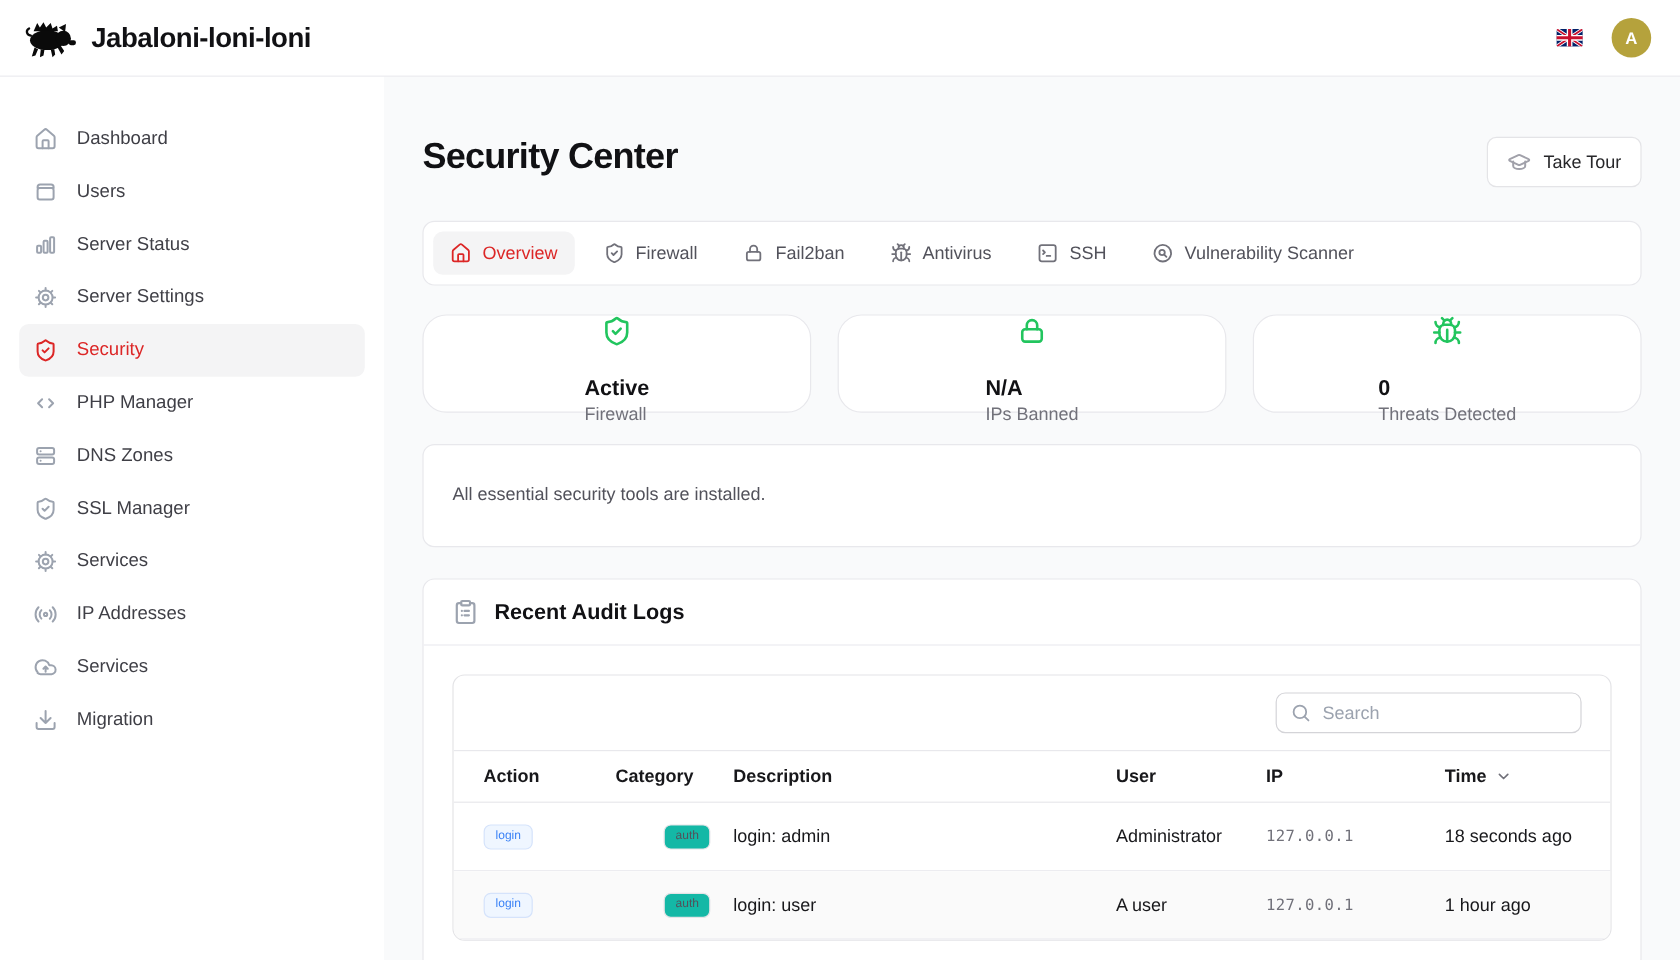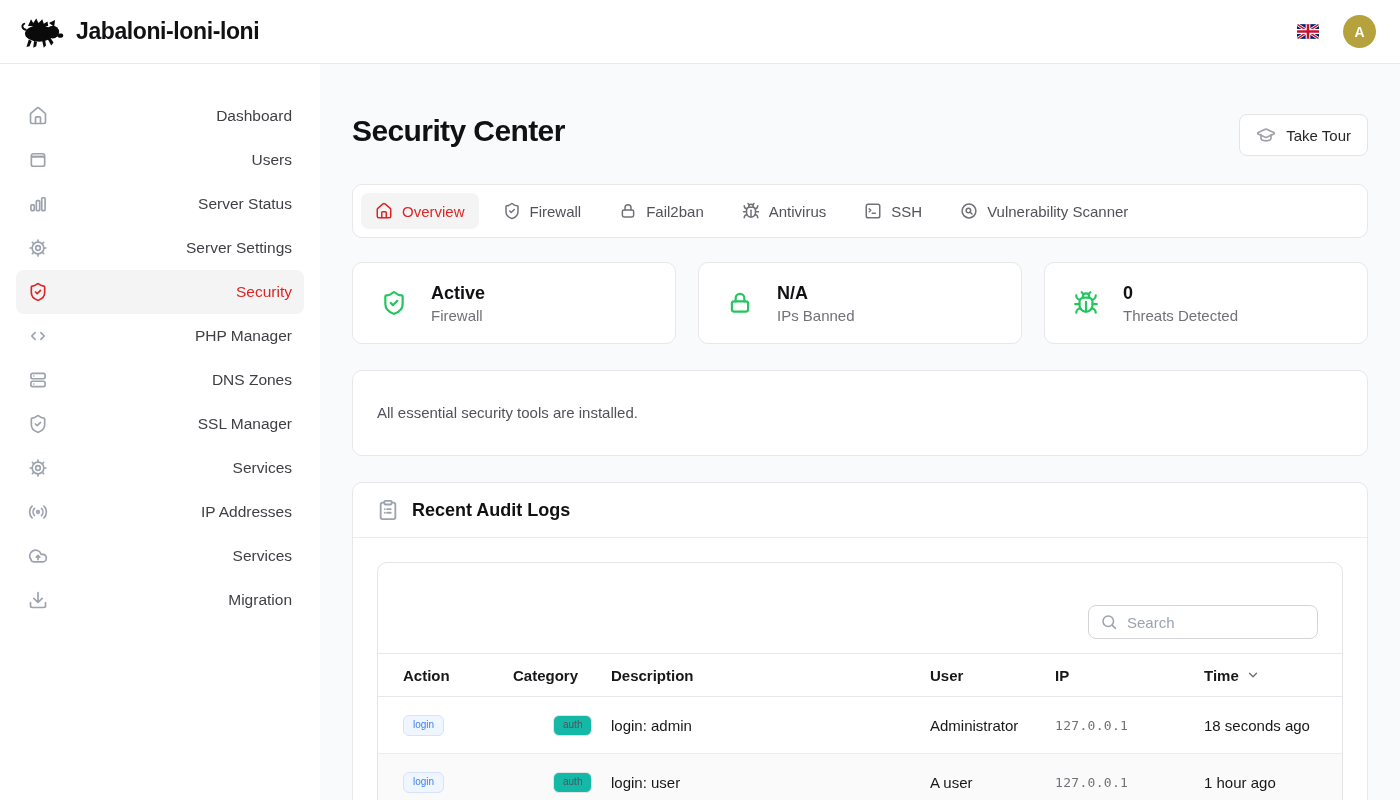--- a/index.html
+++ b/index.html
@@ -15,21 +15,21 @@
   .brand-title { font-size:23px; font-weight:800; letter-spacing:-0.4px; color:#111114; }
   .header-right { margin-left:auto; display:flex; align-items:center; gap:24px; padding-right:8px; }
   .flag { width:22px; height:15px; border-radius:2px; display:block; }
   .avatar { width:33px; height:33px; border-radius:50%; background:#b5a23c; color:#fff; font-weight:700;
             display:flex; align-items:center; justify-content:center; font-size:14px; cursor:pointer; }
 
   
   .layout { display:flex; height:736px; }
   .sidebar { width:320px; background:#fff; padding-top:30px; flex-shrink:0; }
   .side-item { height:44px; margin:0 16px; display:flex; align-items:center; gap:16px; padding:0 12px;
-               border-radius:8px; font-size:15.5px; color:#3f3f46; cursor:pointer;justify-content:space-between; }
+               border-radius:8px; font-size:15.5px; color:#3f3f46; cursor:pointer; }
   .side-item svg.ic { width:20px; height:20px; color:#9ca3af; }
   .side-item.active { background:#f4f4f5; color:#dc2626; font-weight:500; }
   .side-item.active svg.ic { color:#dc2626; }
 
   .content { flex:1; background:#f9fafb; padding:34px 32px 0 32px; overflow:hidden; }
 
   
   .page-head { display:flex; align-items:flex-start; justify-content:space-between;margin-top:16px; }
   .page-title { font-size:30px; font-weight:800; letter-spacing:-0.6px; color:#111114; }
   .tour-btn { display:flex; align-items:center; gap:10px; background:#fff; border:1px solid #e4e4e7; border-radius:8px;
@@ -40,38 +40,38 @@
   .tabs-card { margin-top:28px; background:#fff; border:1px solid #e8e8ec; border-radius:10px; padding:8px;
                display:flex; gap:10px; align-items:center;text-align:right; }
   .tab { display:flex; align-items:center; gap:9px; padding:0 14px; height:36px; border-radius:8px;
          font-size:15px; color:#52525b; cursor:pointer; white-space:nowrap; }
   .tab svg.ic { width:18px; height:18px; color:#71717a; }
   .tab.active { background:#f4f4f5; color:#dc2626; font-weight:500; }
   .tab.active svg.ic { color:#dc2626; }
 
   
   .cards { margin-top:24px; display:grid; grid-template-columns:1fr 1fr 1fr; gap:22px; }
-  .stat-card { background:#fff; border:1px solid #e8e8ec; border-radius:10px; height:82px;
-               display:flex; align-items:center; padding:0 28px; gap:24px; }
+  .stat-card { background:#fff; border:1px solid #e8e8ec; border-radius:20px; height:82px;
+               display:flex; align-items:center; padding:0 28px; gap:24px;flex-direction:column; }
   .stat-card svg.ic { width:26px; height:26px; color:#22c55e; }
   .stat-value { font-size:18px; font-weight:700; color:#111114; }
   .stat-label { font-size:15px; color:#71717a; margin-top:3px; }
 
   
   .panel { margin-top:26px; background:#fff; border:1px solid #e8e8ec; border-radius:10px; }
   .panel-head { display:flex; align-items:center; gap:13px; padding:16px 24px; border-bottom:1px solid #ececf0; }
   .panel-head svg.ic { width:22px; height:22px; color:#9ca3af; }
   .panel-title { font-size:18px; font-weight:700; color:#111114; }
   .panel-body { padding:24px; }
   .qa-message { font-size:15px; color:#52525b; padding:9px 0 10px 0; }
 
   
   .table-box { border:1px solid #e4e4e7; border-radius:10px; overflow:hidden; }
   .table-toolbar { display:flex; justify-content:flex-end; padding:14px 24px; }
-  .search-box { position:relative; width:230px;margin-top:28px; }
+  .search-box { position:relative; width:255px; }
   .search-box input { width:100%; height:34px; border:1px solid #d4d4d8; border-radius:8px; background:#fff;
                       padding:0 10px 0 38px; font-size:15px; color:#18181b; outline:none;
                       font-family:"Liberation Sans", sans-serif; }
   .search-box input::placeholder { color:#9ca3af; }
   .search-icon { position:absolute; left:12px; top:8px; width:18px; height:18px; color:#9ca3af; }
 
   .grid-row { display:grid; grid-template-columns:110px 98px 319px 125px 149px 1fr; align-items:center; padding:0 25px; }
   .thead { height:44px; border-top:1px solid #e8e8ec; border-bottom:1px solid #e8e8ec; font-size:15px; font-weight:700; color:#18181b; }
   .th-time { display:flex; align-items:center; gap:7px; }
   .th-time svg.ic { width:14px; height:14px; color:#71717a; stroke-width:2.4; }

